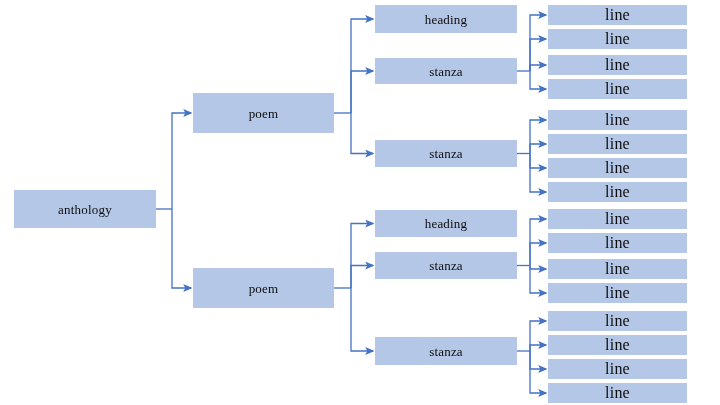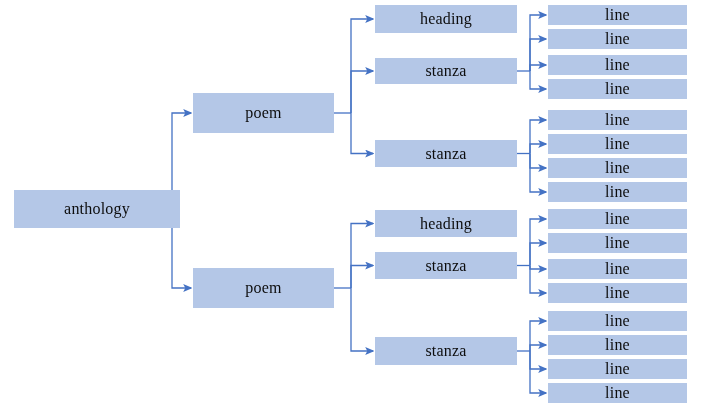--- a/index.html
+++ b/index.html
@@ -15,21 +15,21 @@
     position:absolute;
     box-sizing:border-box;
     background:#b4c7e7;
     display:flex;align-items:center;justify-content:center;
     color:#0d0d0d;
     font-size:11.5px;
     line-height:1;
     white-space:nowrap;
     letter-spacing:.2px;
   }
-  .node.big{font-size:16px;}
+  .node.big{font-size:13px;}
   .node.line{font-size:16px;}
 </style>
 </head>
 <body>
 
 <div id="stage">
   <svg id="wires" viewBox="0 0 720 405" xmlns="http://www.w3.org/2000/svg">
       <defs>
         <marker id="ah" markerWidth="7" markerHeight="7" refX="6" refY="3" orient="auto" markerUnits="strokeWidth">
           <path d="M0,0 L7,3 L0,6 L1.6,3 z" fill="#4472c4"></path>
@@ -61,21 +61,21 @@
       <path d="M530,265.5 L530,243 L546,243" stroke="#4472c4" stroke-width="1.3" fill="none" stroke-linejoin="miter" marker-end="url(#ah)"></path>
       <path d="M530,265.5 L530,269 L546,269" stroke="#4472c4" stroke-width="1.3" fill="none" stroke-linejoin="miter" marker-end="url(#ah)"></path>
       <path d="M530,265.5 L530,293 L546,293" stroke="#4472c4" stroke-width="1.3" fill="none" stroke-linejoin="miter" marker-end="url(#ah)"></path>
       <path d="M517,351 L530,351" stroke="#4472c4" stroke-width="1.3" fill="none"></path>
       <path d="M530,351 L530,321 L546,321" stroke="#4472c4" stroke-width="1.3" fill="none" stroke-linejoin="miter" marker-end="url(#ah)"></path>
       <path d="M530,351 L530,345 L546,345" stroke="#4472c4" stroke-width="1.3" fill="none" stroke-linejoin="miter" marker-end="url(#ah)"></path>
       <path d="M530,351 L530,369 L546,369" stroke="#4472c4" stroke-width="1.3" fill="none" stroke-linejoin="miter" marker-end="url(#ah)"></path>
       <path d="M530,351 L530,393 L546,393" stroke="#4472c4" stroke-width="1.3" fill="none" stroke-linejoin="miter" marker-end="url(#ah)"></path>
     </svg>
   <div id="nodes">
-      <div class="node big" style="left: 14px; top: 190px; width: 166px; height: 38px; background: rgb(180, 199, 231); color: rgb(13, 13, 13);">anthology</div>
+      <div class="node big" style="left: 14px; top: 190px; width: 142px; height: 38px; background: rgb(180, 199, 231); color: rgb(13, 13, 13);">anthology</div>
       <div class="node big" style="left: 193px; top: 93px; width: 141px; height: 40px; background: rgb(180, 199, 231); color: rgb(13, 13, 13);">poem</div>
       <div class="node big" style="left: 193px; top: 268px; width: 141px; height: 40px; background: rgb(180, 199, 231); color: rgb(13, 13, 13);">poem</div>
       <div class="node big" style="left: 375px; top: 5px; width: 142px; height: 28px; background: rgb(180, 199, 231); color: rgb(13, 13, 13);">heading</div>
       <div class="node big" style="left: 375px; top: 58px; width: 142px; height: 26px; background: rgb(180, 199, 231); color: rgb(13, 13, 13);">stanza</div>
       <div class="node big" style="left: 375px; top: 140px; width: 142px; height: 27px; background: rgb(180, 199, 231); color: rgb(13, 13, 13);">stanza</div>
       <div class="node big" style="left: 375px; top: 210px; width: 142px; height: 27px; background: rgb(180, 199, 231); color: rgb(13, 13, 13);">heading</div>
       <div class="node big" style="left: 375px; top: 252px; width: 142px; height: 27px; background: rgb(180, 199, 231); color: rgb(13, 13, 13);">stanza</div>
       <div class="node big" style="left: 375px; top: 337px; width: 142px; height: 28px; background: rgb(180, 199, 231); color: rgb(13, 13, 13);">stanza</div>
       <div class="node line" style="left: 548px; top: 5px; width: 139px; height: 20px; background: rgb(180, 199, 231); color: rgb(13, 13, 13);">line</div>
       <div class="node line" style="left: 548px; top: 29px; width: 139px; height: 20px; background: rgb(180, 199, 231); color: rgb(13, 13, 13);">line</div>

